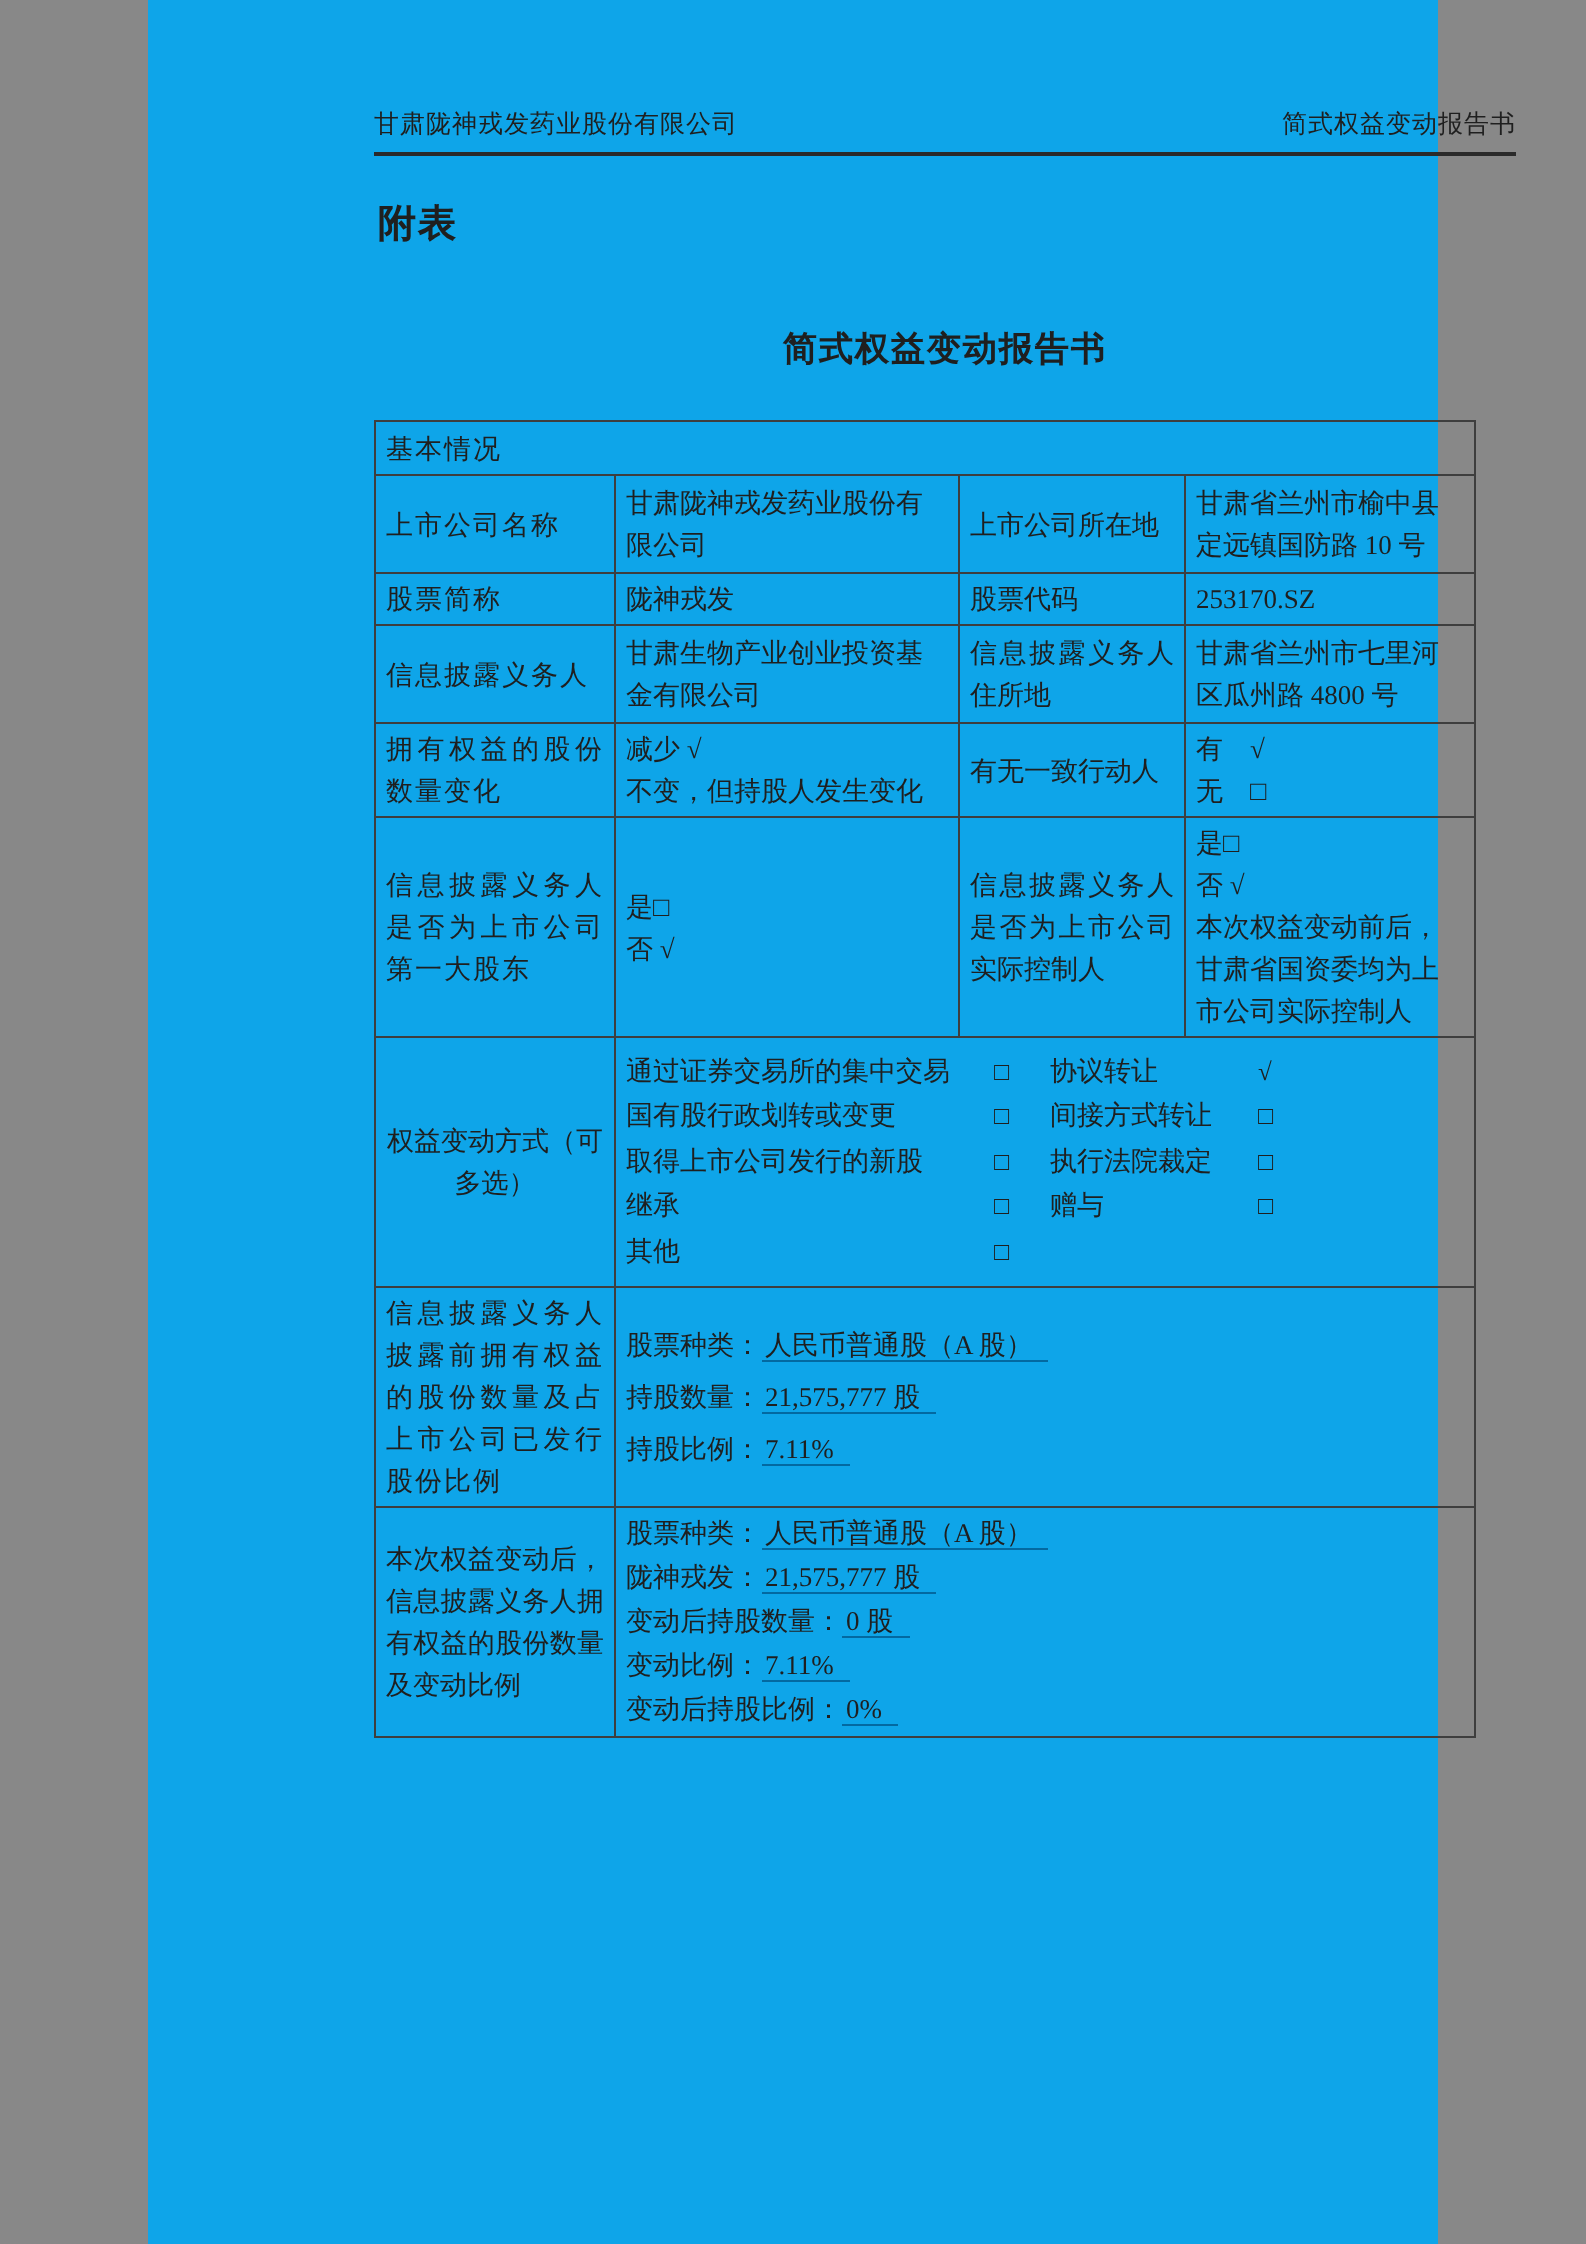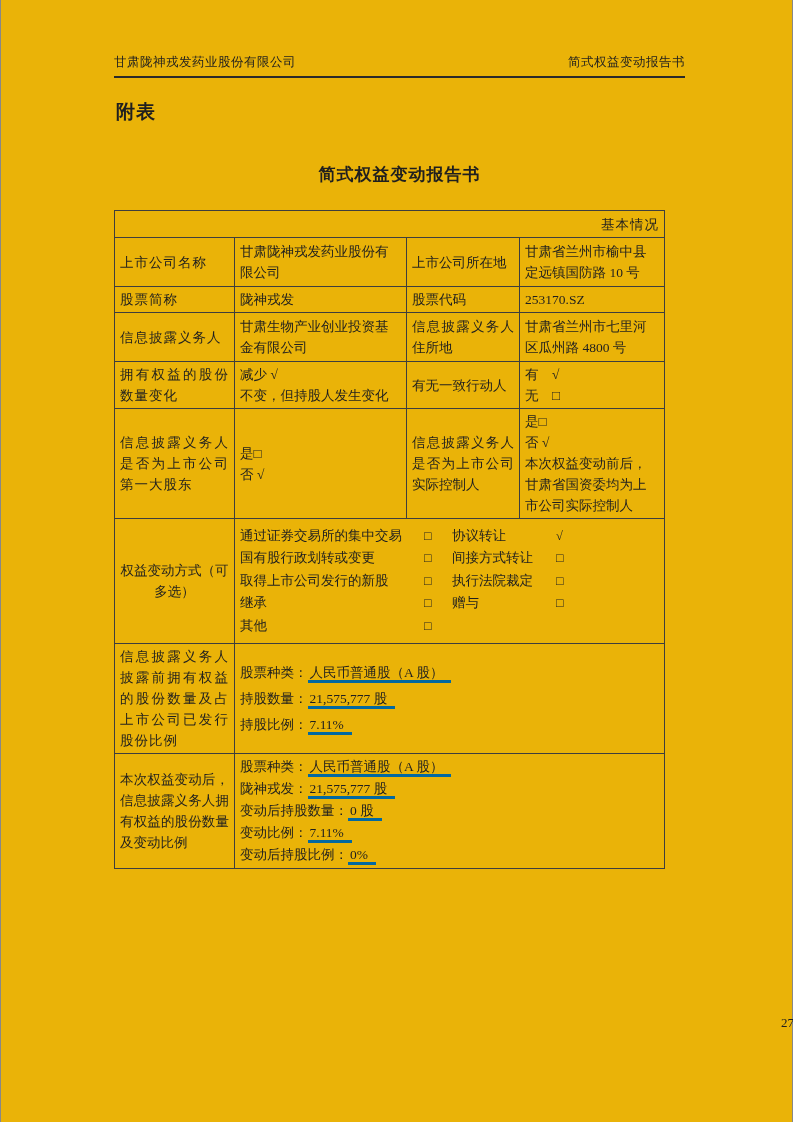--- a/index.html
+++ b/index.html
@@ -1,20 +1,20 @@
 <!DOCTYPE html>
 <html><head>
 <meta charset="utf-8">
 <style>
   html,body { margin:0; padding:0; background:#888; }
   .page {
     position:relative;
-    width:791px; height:1122px;
+    width:645px; height:1122px;
     margin:0 auto;
-    background:#eab308;
+    background:#0ea5e9;
     font-family:"Liberation Serif","DejaVu Serif",serif;
     color:#1f1f1f;
   }
   
   .hdr {
     position:absolute; left:113px; top:54px; width:571px;
     display:flex; justify-content:space-between; align-items:flex-end;
     font-size:12.5px; letter-spacing:0.5px;
     border-bottom:2px solid #2a2a2a; padding-bottom:5px;
   }
@@ -31,42 +31,42 @@
     position:absolute; left:113px; top:210px; width:550px;
     border-collapse:collapse; table-layout:fixed;
   }
   table.basic td {
     border:1px solid #3e3e3e;
     font-size:13.5px; line-height:21px;
     padding:2px 5px;
     vertical-align:middle;
     overflow:hidden;
   }
-  td.thead { text-align:right; letter-spacing:1px; }
+  td.thead { text-align:left; letter-spacing:1px; }
   td.lbl  { text-align:justify; text-justify:inter-character; letter-spacing:1px; }
   td.lbl3 { text-align:justify; text-justify:inter-character; padding:2px 6px; }
   td.val  { padding:2px 6px; }
   td.no-ls{ letter-spacing:0; }
   td.center { text-align:center; }
   .lh19 { line-height:19px; }
   
   .h27{height:27px}.h49{height:49px}.h26{height:26px}.h44{height:44px}
   .h97{height:97px}.h125{height:125px}.h105{height:105px}.h110{height:110px}
   .h62{height:62px}.h103{height:103px}
   
   .opt-line { display:flex; line-height:22.4px; }
   .opt-l1 { width:184px; }
   .opt-m1 { width:28px; font-size:12.5px; }
   .opt-l2 { width:104px; }
   .opt-m2 { flex:1; font-size:12.5px; }
   
   .fline26 { line-height:26px; }
   .fline22 { line-height:22px; }
   .u {
-    border-bottom:3px solid #0369a1;
+    border-bottom:1px solid #0369a1;
     padding:0 8px 0 2px;
   }
   .pageno {
     position:absolute; left:0; top:1015px; width:793px;
     text-align:right; font-size:13px;
   }
 </style>
 </head>
 <body>
 

